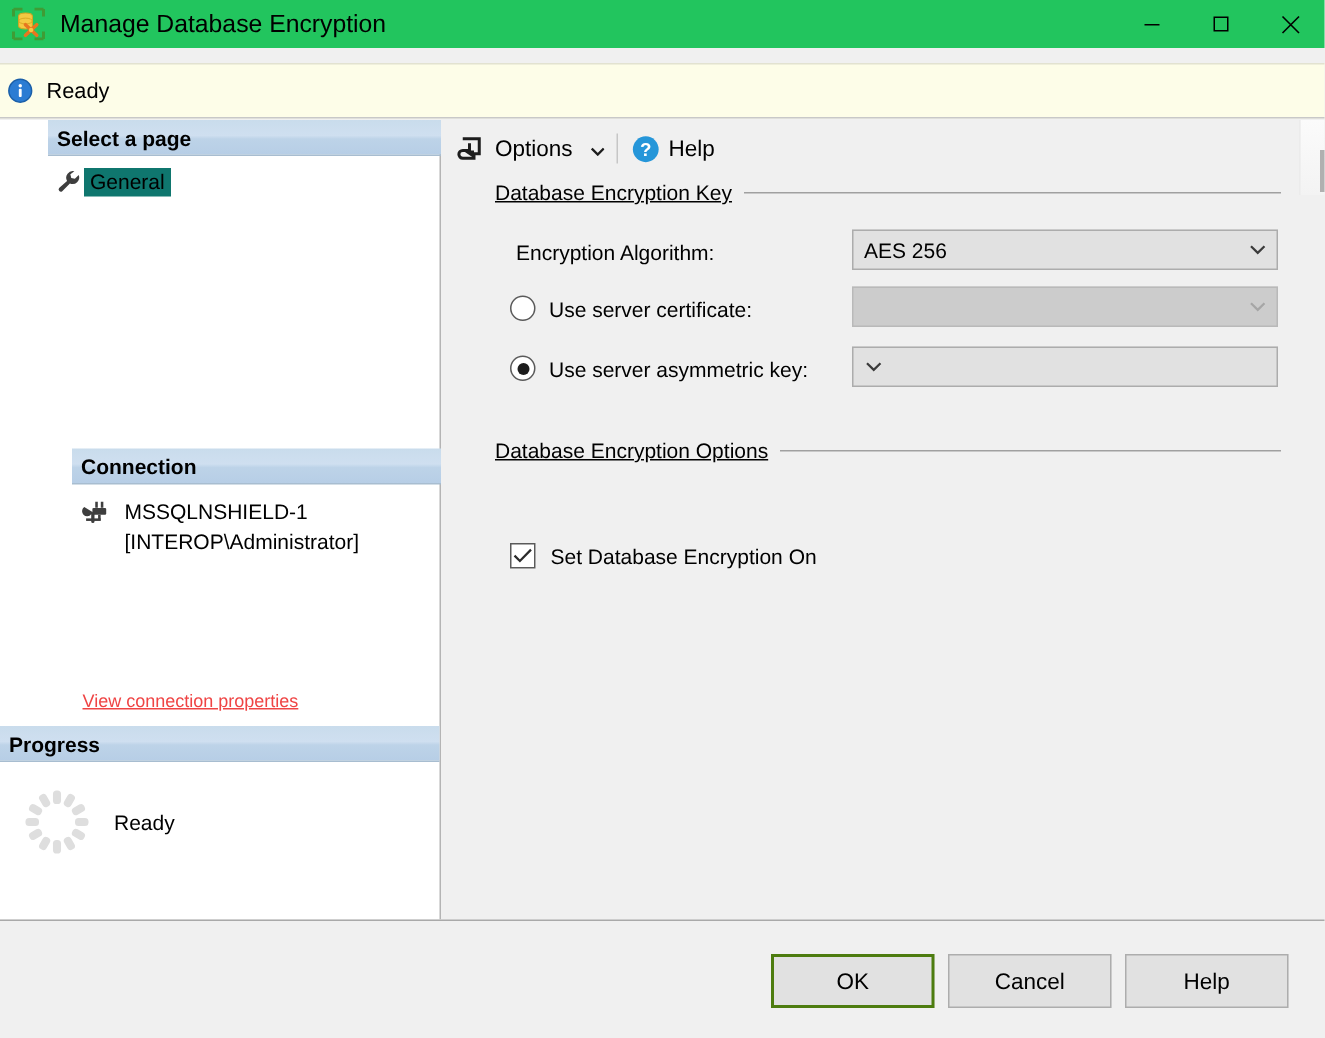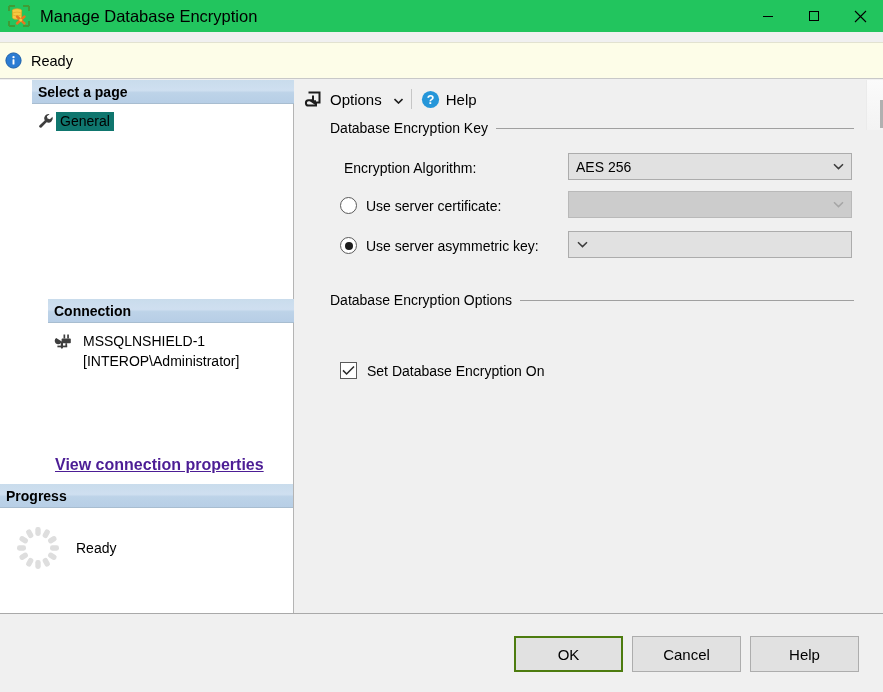--- a/index.html
+++ b/index.html
@@ -115,25 +115,24 @@
     align-items: flex-start;
     padding: 8px 6px 0 6px;
   }
   .plug-icon { width: 20px; height: 20px; flex: 0 0 auto; margin-top: 2px; }
   .conn-lines { margin-left: 9px; line-height: 20px; font-size: 14px; }
 
   .conn-link {
     position: absolute;
     left: 7px;
     bottom: 10px;
-    color: #4c1d95;
+    color: #ef4444;
     text-decoration: underline;
-    font-size: 16px;
+    font-size: 12px;
     cursor: pointer;
-    font-weight: bold;
   }
 
   .progress-row {
     display: flex;
     align-items: center;
     padding-top: 14px;
     padding-left: 12px;
   }
   .spinner { width: 52px; height: 52px; flex: 0 0 auto; }
   .progress-text { margin-left: 12px; font-size: 14px; }
@@ -180,21 +179,21 @@
   .script-icon { width: 20px; height: 20px; }
   .help-icon { width: 19px; height: 19px; }
 
   
   .group-cap {
     position: absolute;
     display: flex;
     align-items: center;
     white-space: nowrap;
   }
-  .group-cap .cap-text { font-size: 14px; padding-right: 8px; }
+  .group-cap .cap-text { font-size: 14px; padding-right: 8px; text-decoration: underline; }
   .group-cap .cap-rule { height: 1px; background: #a0a0a0; }
 
   .form-label {
     position: absolute;
     font-size: 14px;
     white-space: nowrap;
   }
 
   
   .combo {

